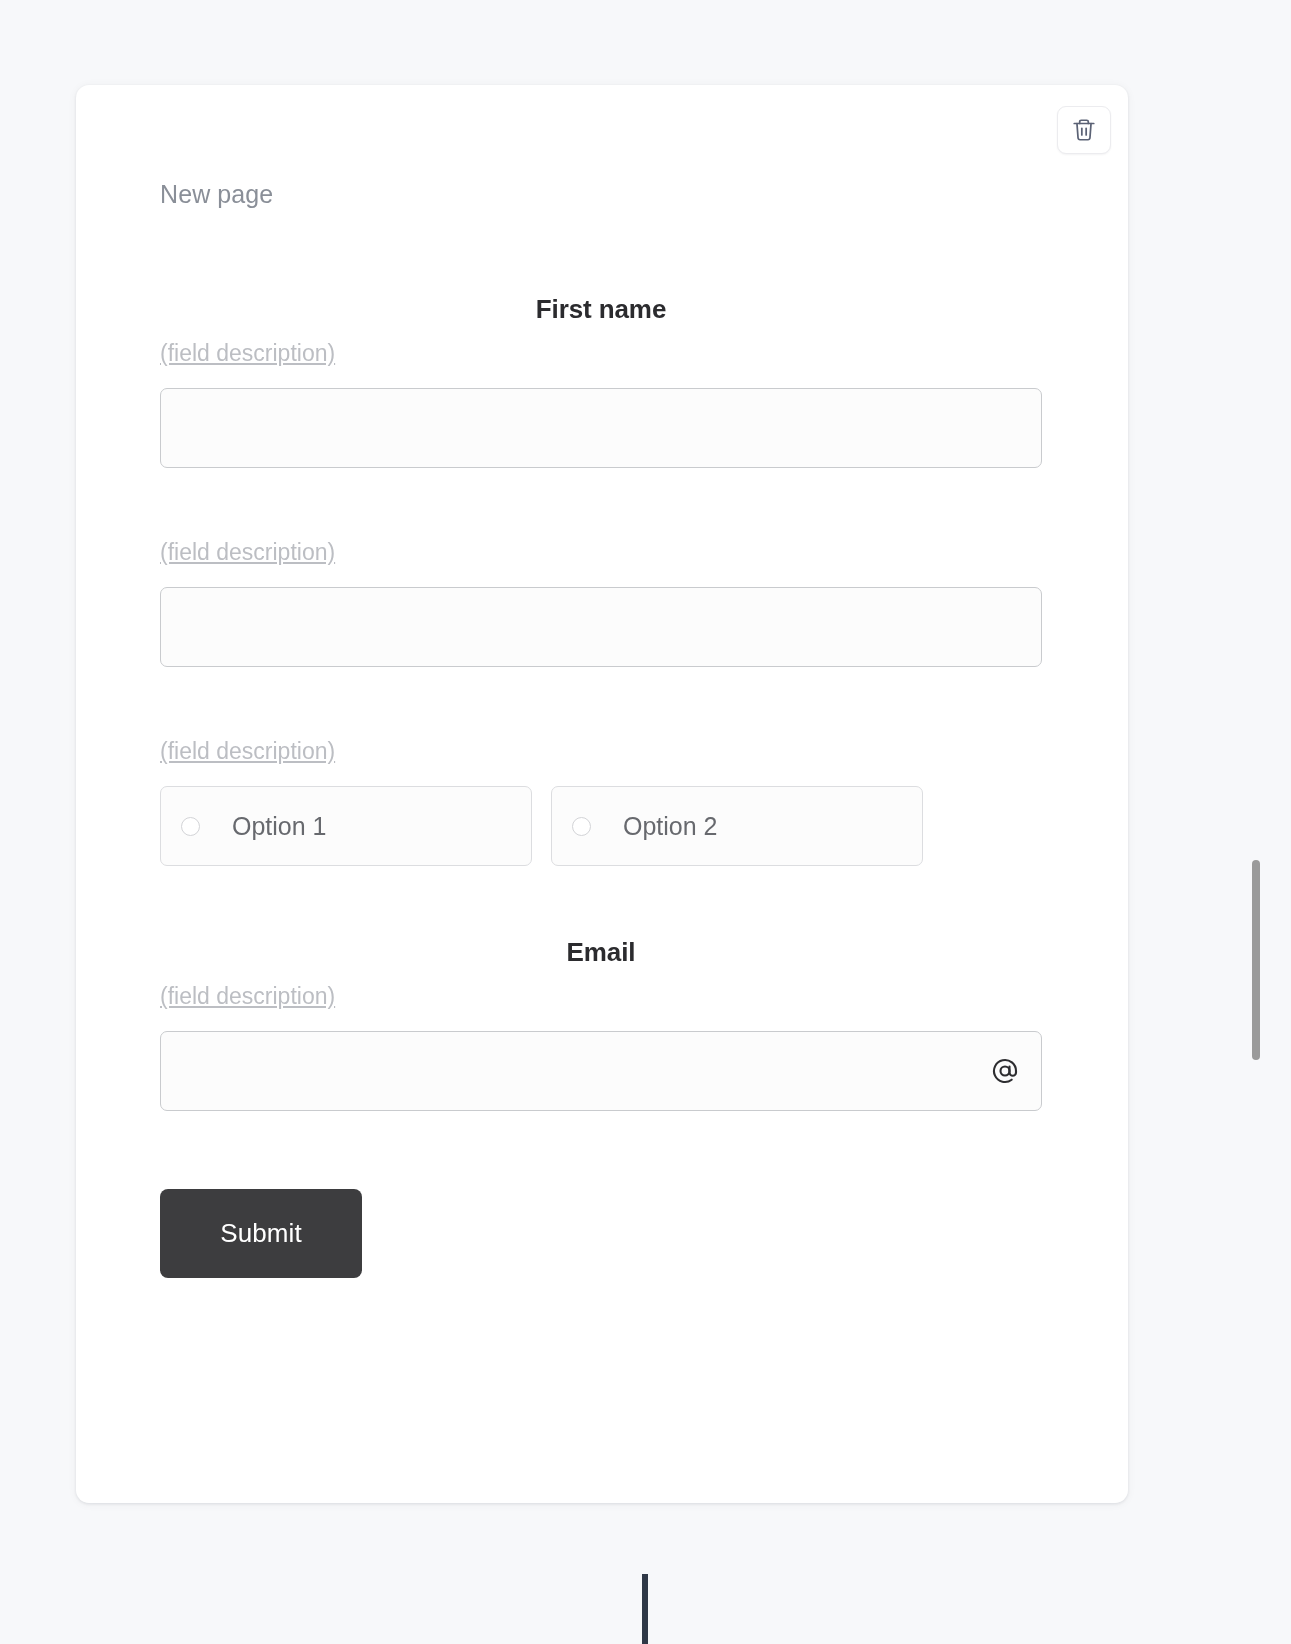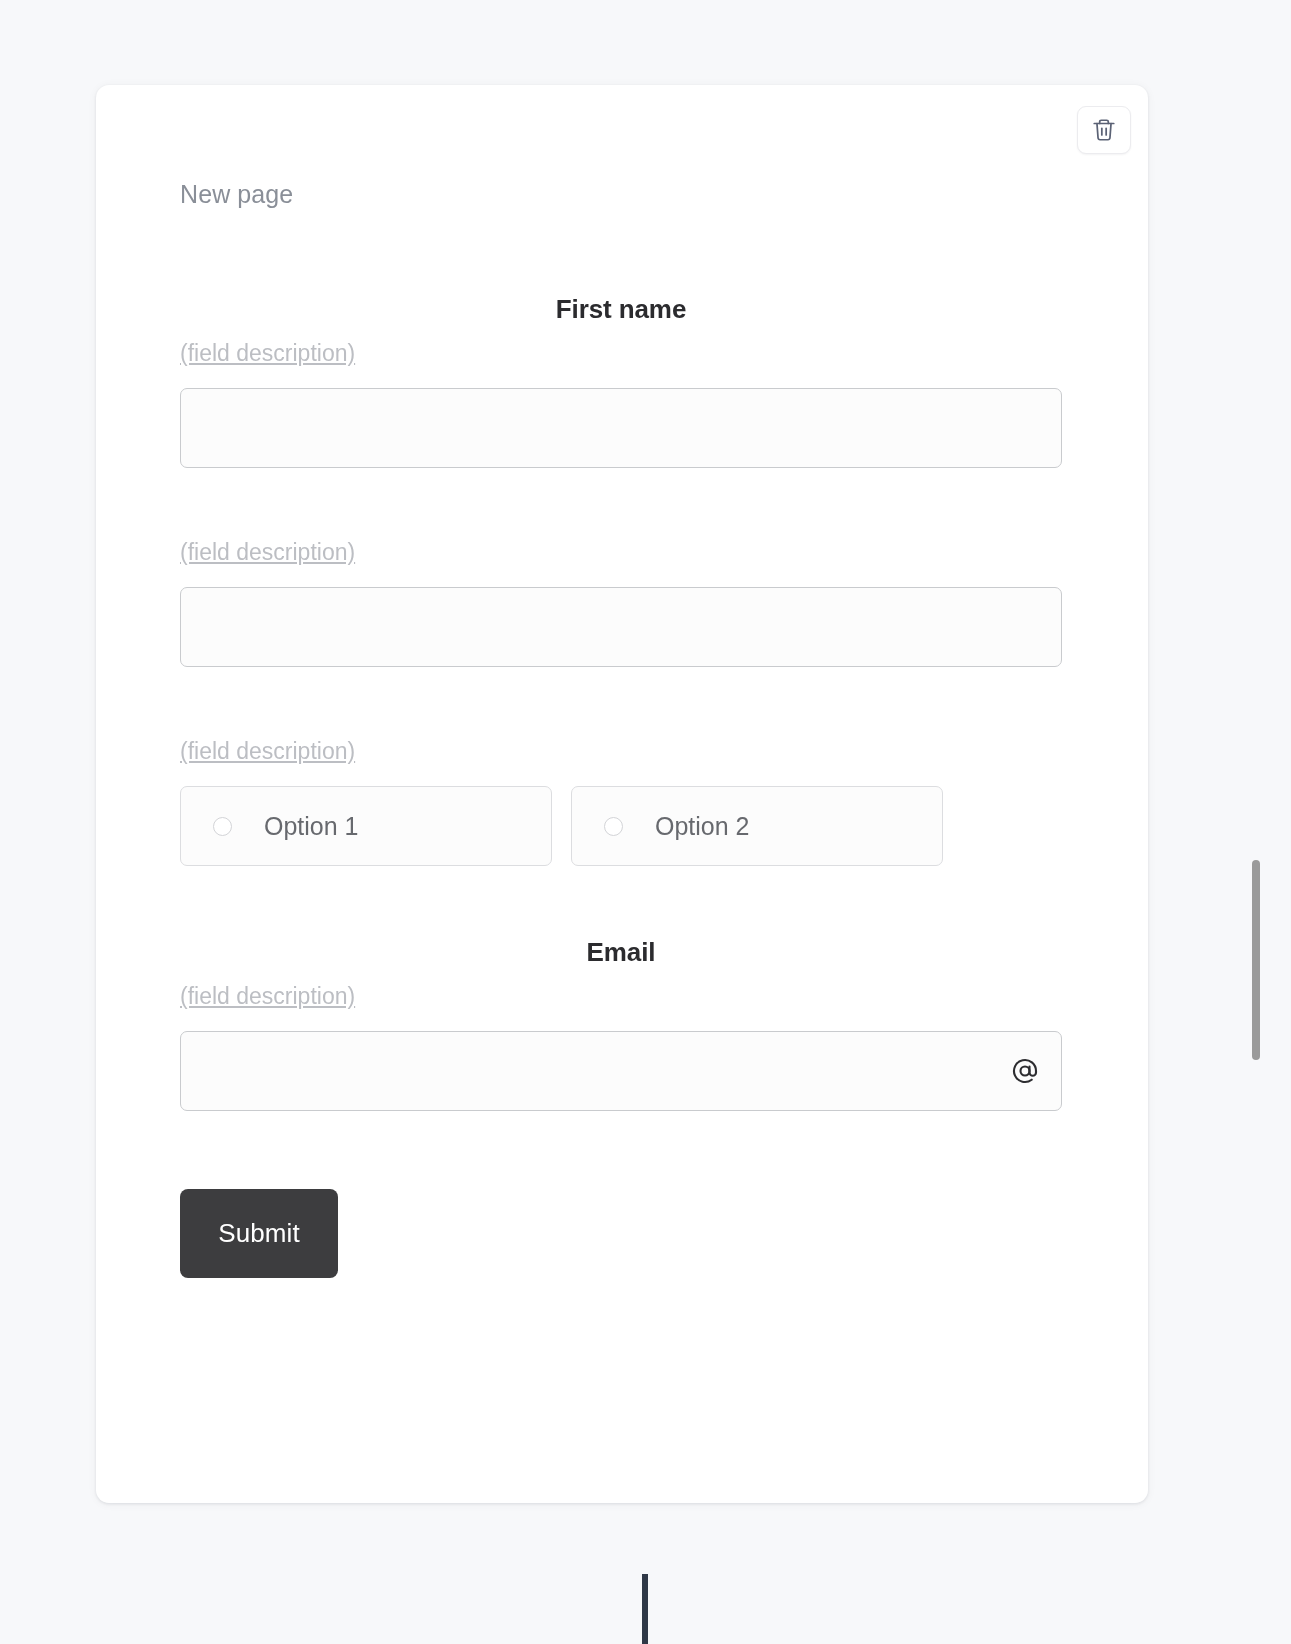--- a/index.html
+++ b/index.html
@@ -17,21 +17,21 @@
 
   
   #page-root {
     position: absolute;
     inset: 0;
   }
 
   
   .form-card {
     position: absolute;
-    left: 96px;
+    left: 76px;
     top: 85px;
     width: 1052px;
     height: 1418px;
     background: #ffffff;
     border-radius: 13px;
     box-shadow: 0 1px 3px rgba(16,24,40,0.09), 0 1px 10px rgba(16,24,40,0.05);
     box-sizing: border-box;
   }
 
   
@@ -137,42 +137,42 @@
   }
   .radio-option {
     width: 372px;
     height: 80px;
     border: 1px solid #dcdde0;
     border-radius: 7px;
     background: #fcfcfc;
     box-sizing: border-box;
     display: flex;
     align-items: center;
-    padding-left: 32px;
+    padding-left: 20px;
     cursor: pointer;
   }
   .radio-dot {
     width: 17px;
     height: 17px;
     border: 1.5px solid #d3d4d7;
     border-radius: 50%;
     background: #ffffff;
     flex: 0 0 auto;
   }
   .radio-label {
     margin-left: 32px;
     font-size: 25px;
     color: #67696e;
     font-weight: 400;
   }
 
   
   .submit-btn {
     margin-top: 78px;
-    width: 158px;
+    width: 202px;
     height: 89px;
     background: #3d3d3f;
     color: #ffffff;
     border: none;
     border-radius: 8px;
     font-family: "Liberation Sans", sans-serif;
     font-size: 26px;
     font-weight: 400;
     letter-spacing: 0.1px;
     cursor: pointer;

